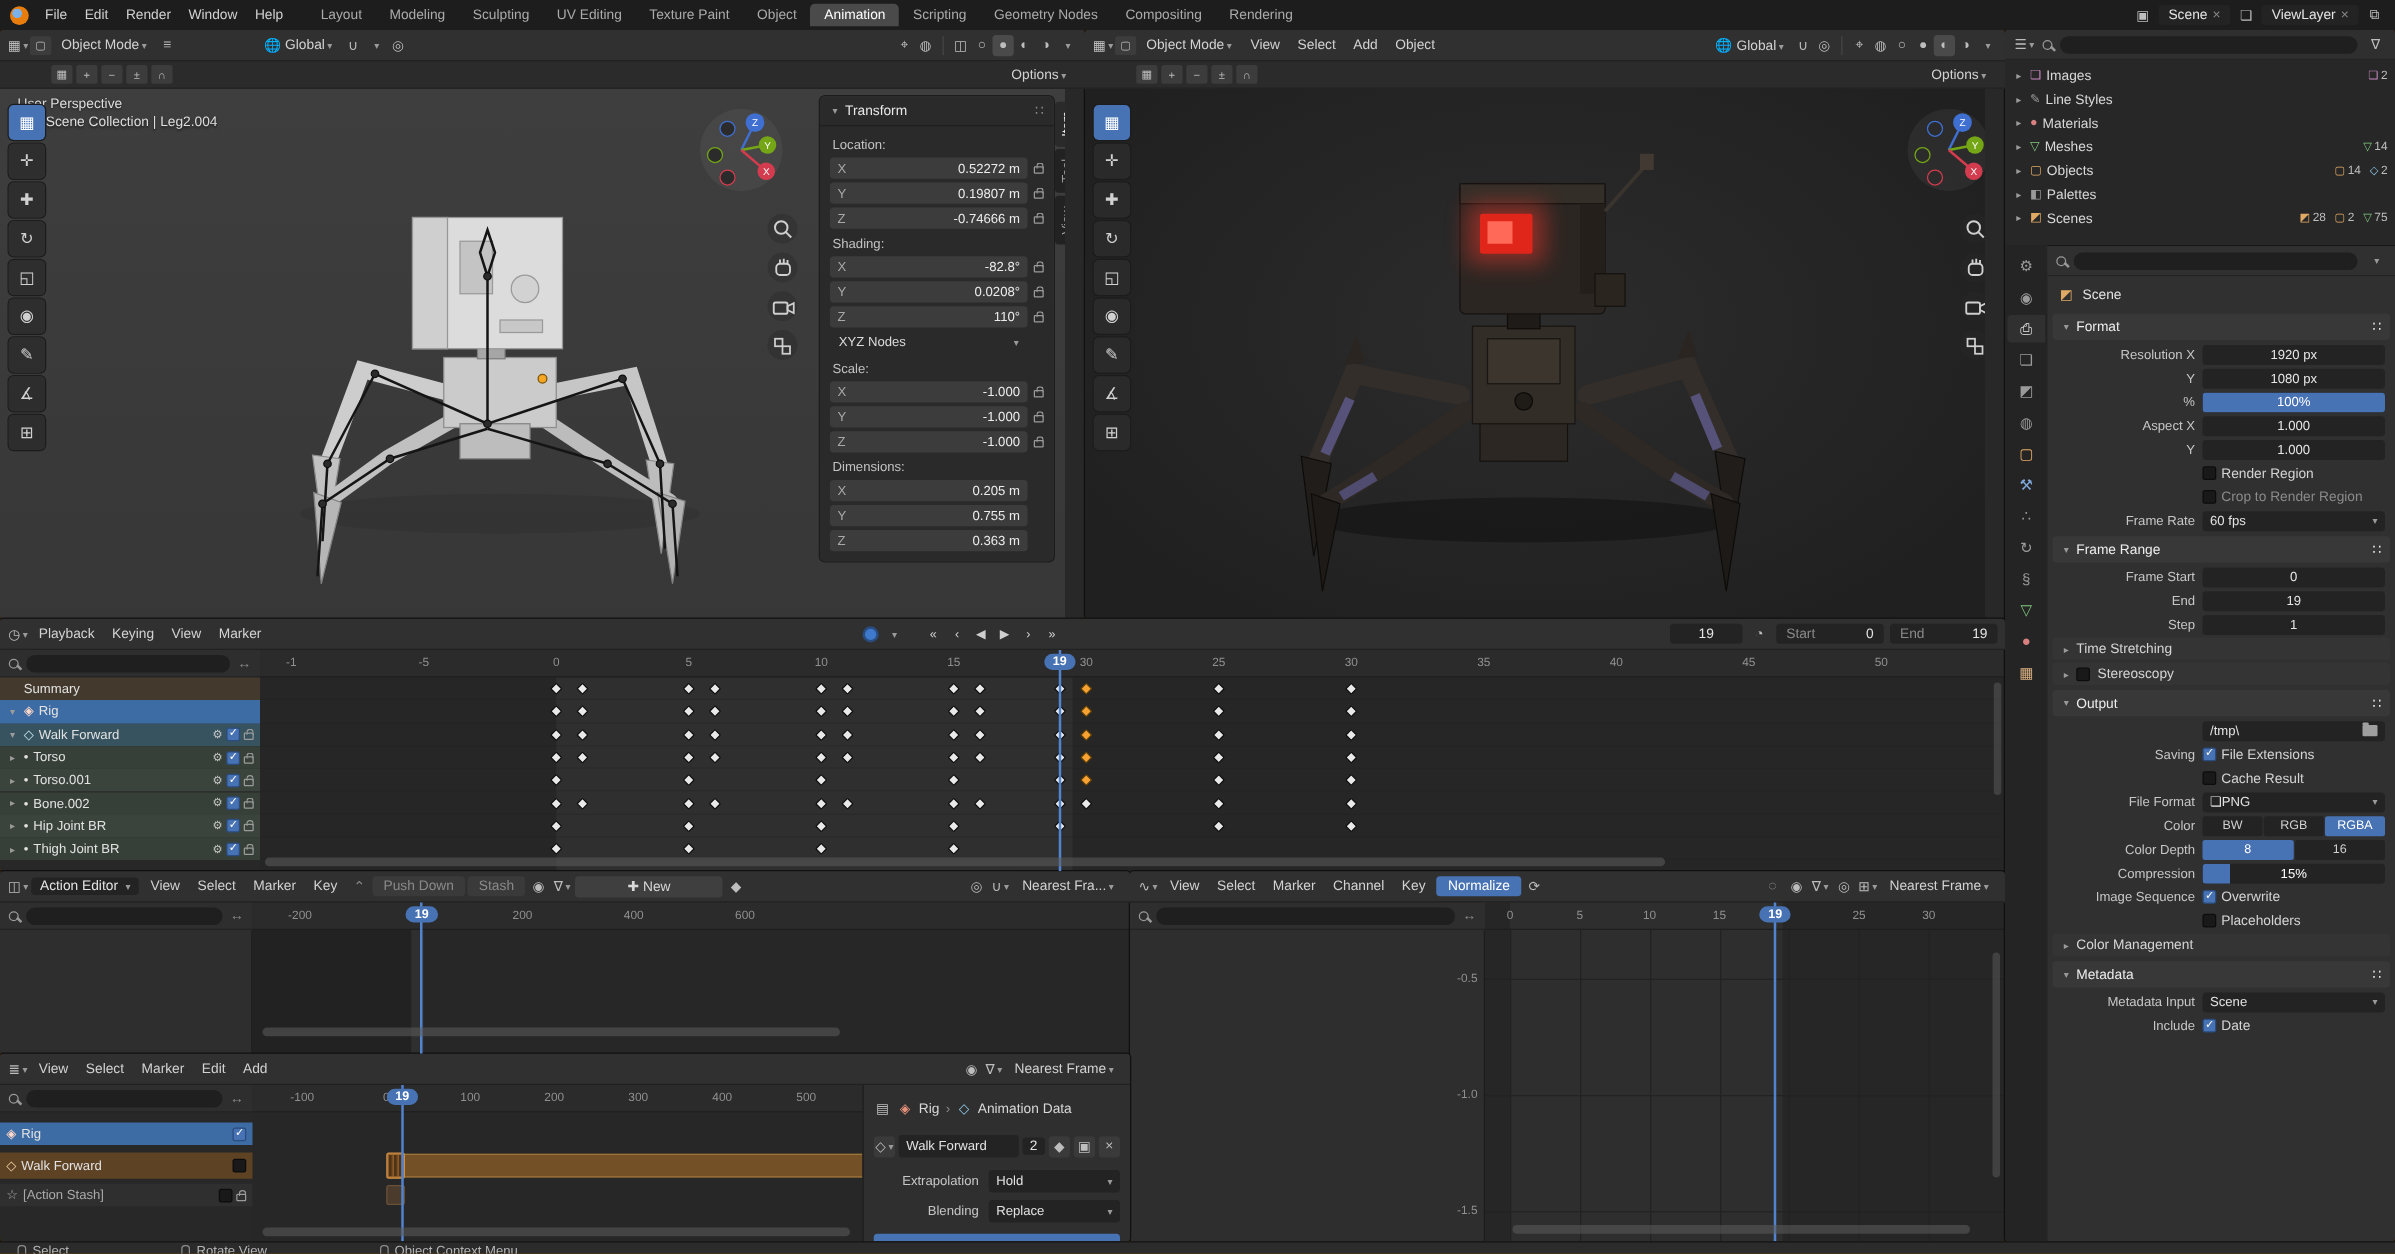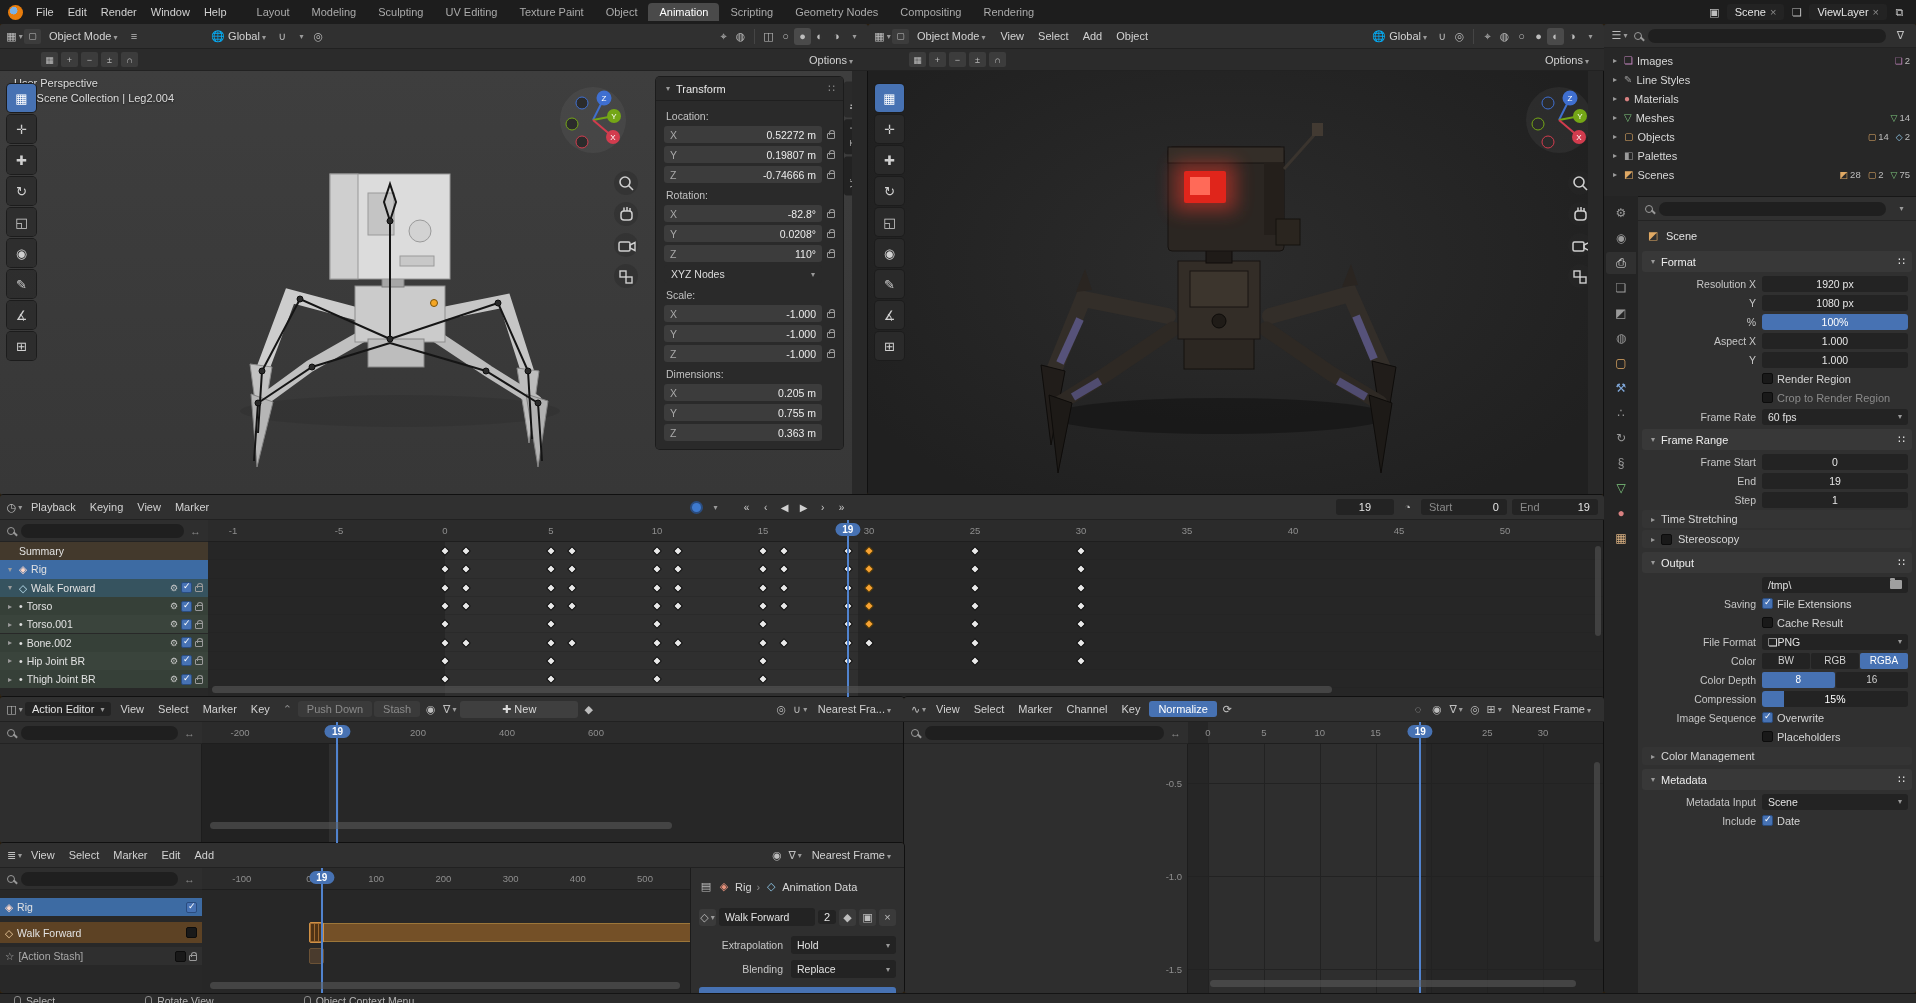--- a/index.html
+++ b/index.html
@@ -314,21 +314,21 @@
               </span>
               <span class="lock"></span>
             </div>
             <div class="np-row">
               <span class="np-field">
                 <span class="ax">Z</span>
                 <span>-0.74666 m</span>
               </span>
               <span class="lock"></span>
             </div>
-            <div class="np-lbl">Rotation:</div>
+            <div class="np-lbl">Shading:</div>
             <div class="np-row">
               <span class="np-field">
                 <span class="ax">X</span>
                 <span>-82.8°</span>
               </span>
               <span class="lock"></span>
             </div>
             <div class="np-row">
               <span class="np-field">
                 <span class="ax">Y</span>

